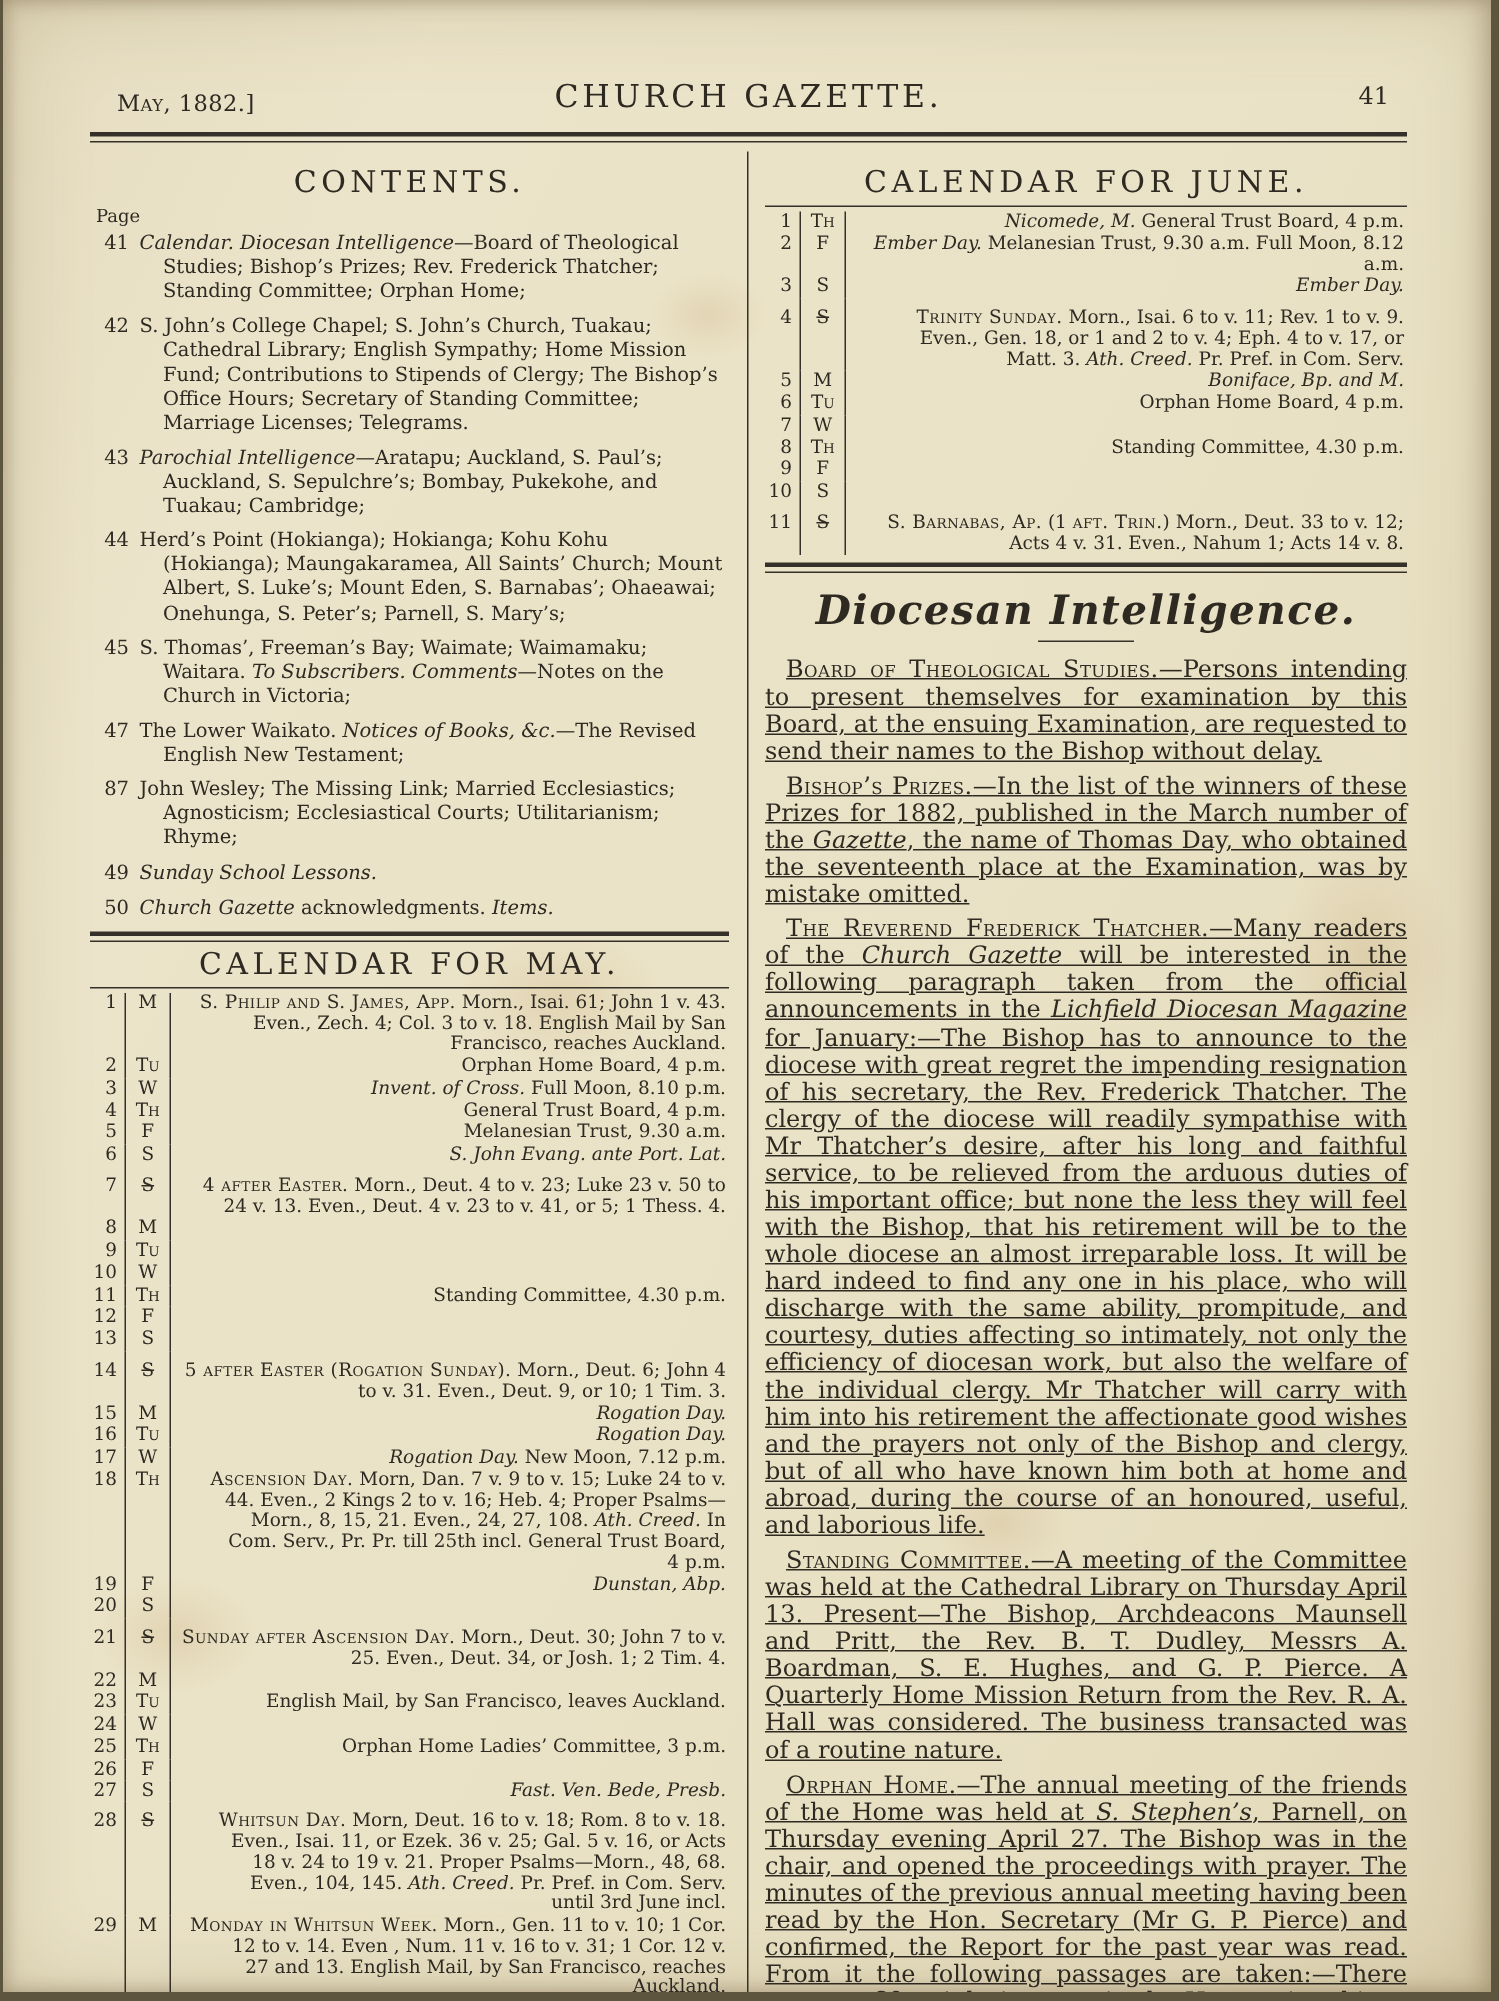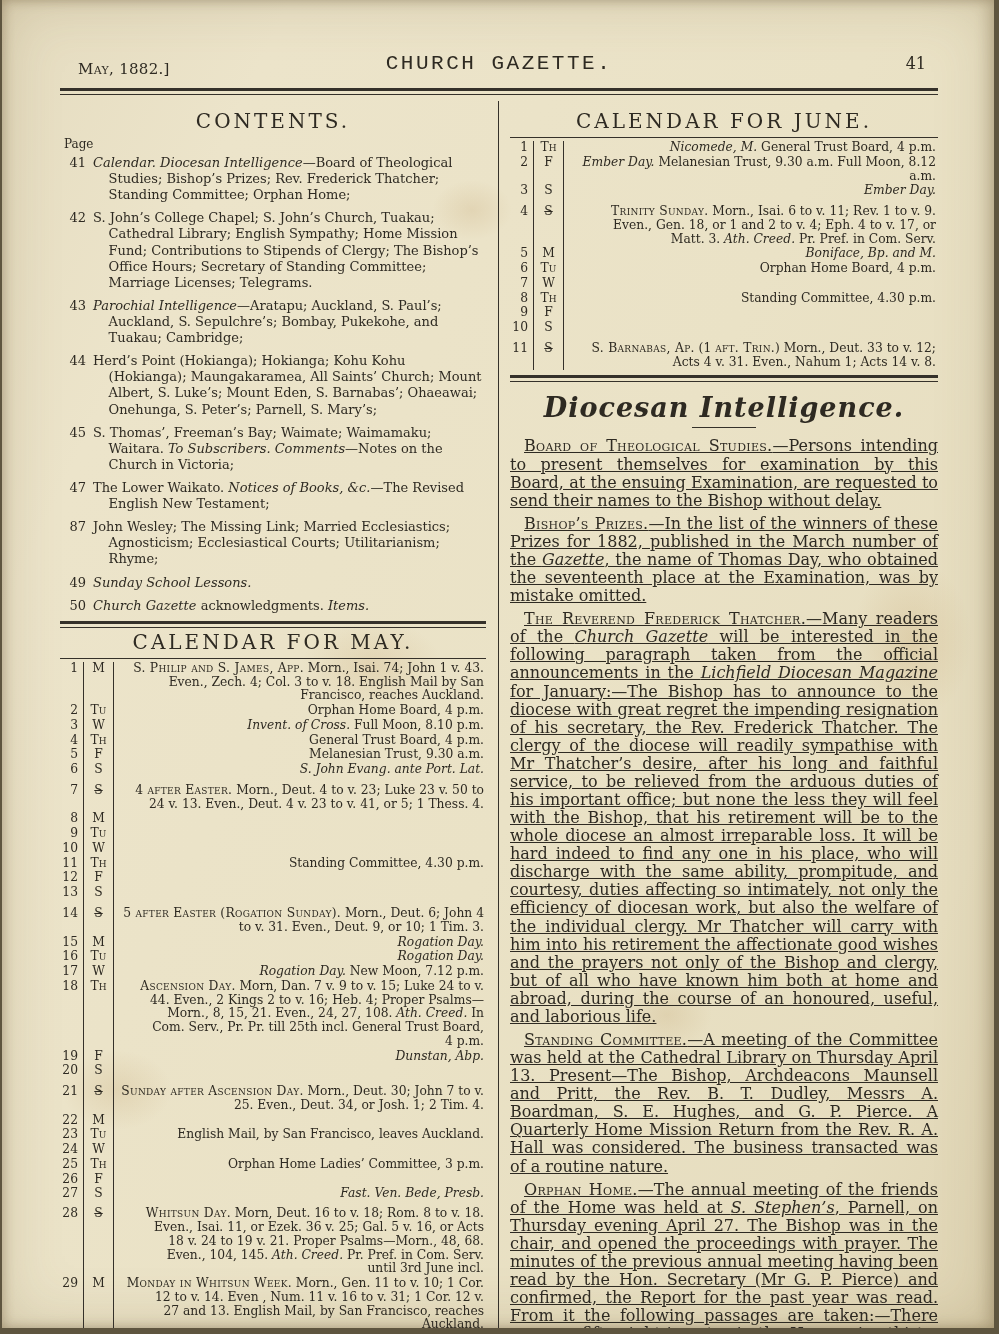--- a/index.html
+++ b/index.html
@@ -18,21 +18,21 @@
   .stain{position:absolute;border-radius:50%;pointer-events:none;}
   .s1{left:300px;top:620px;width:140px;height:90px;background:radial-gradient(closest-side,rgba(170,120,50,.14),rgba(170,120,50,0));}
   .s2{left:850px;top:560px;width:120px;height:160px;background:radial-gradient(closest-side,rgba(170,120,50,.16),rgba(170,120,50,0));}
   .s3{left:60px;top:1050px;width:110px;height:80px;background:radial-gradient(closest-side,rgba(160,110,40,.13),rgba(160,110,40,0));}
   .s4{left:620px;top:980px;width:90px;height:70px;background:radial-gradient(closest-side,rgba(160,110,40,.12),rgba(160,110,40,0));}
   .s5{left:430px;top:180px;width:80px;height:60px;background:radial-gradient(closest-side,rgba(160,110,40,.12),rgba(160,110,40,0));}
 
   .content{position:absolute;left:58px;right:56px;top:0;}
   .page-header{position:relative;height:36px;margin-top:52px;}
   .ph-date{position:absolute;left:18px;top:8px;font-size:15px;font-variant:small-caps;letter-spacing:.5px;}
-  .ph-title{position:absolute;left:0;right:0;text-align:center;top:0;font-size:21px;letter-spacing:2.5px;font-family:Liberation Mono, monospace;}
+  .ph-title{position:absolute;left:0;right:0;text-align:center;top:0;font-size:21px;letter-spacing:2.5px;}
   .ph-num{position:absolute;right:12px;top:2px;font-size:16px;}
   .drule{border-top:3px solid #35312a;border-bottom:1px solid #35312a;height:3px;}
   .rule{border-top:1.5px solid #35312a;}
   .columns{display:flex;align-items:stretch;margin-top:6px;}
   .col-left{width:426px;flex:0 0 426px;padding-top:6px;}
   .divider{width:1px;background:#35312a;margin:0 11px 0 12px;flex:0 0 1px;}
   .col-right{flex:1 1 auto;padding-top:6px;min-width:0;}
 
   .sec-title{text-align:center;font-size:20px;letter-spacing:3px;margin:2px 0 4px;font-weight:normal;}
   .page-label{font-size:12px;margin:0 0 4px 4px;}
@@ -123,21 +123,21 @@
           </div>
 
         <div class="cal-block">
           <div class="drule"></div>
           <h2 class="sec-title">CALENDAR FOR MAY.</h2>
           <div class="rule cal-title-rule"></div>
           <div id="cal-may" class="cal">
               <div class="cal-row">
                 <span class="cal-day">1</span>
                 <span class="cal-wd">M</span>
-                <div class="cal-text"><span class="sc">S. Philip and S. James, App.</span><span>  Morn., Isai. 74; John 1 v. 43.  Even., Zech. 4; Col. 3 to v. 18.  English Mail by San Francisco, reaches Auckland.</span></div>
+                <div class="cal-text"><span class="sc">S. Philip and S. James, App.</span><span>  Morn., Isai. 61; John 1 v. 43.  Even., Zech. 4; Col. 3 to v. 18.  English Mail by San Francisco, reaches Auckland.</span></div>
               </div>
               <div class="cal-row">
                 <span class="cal-day">2</span>
                 <span class="cal-wd">Tu</span>
                 <div class="cal-text"><span>Orphan Home Board, 4 p.m.</span></div>
               </div>
               <div class="cal-row">
                 <span class="cal-day">3</span>
                 <span class="cal-wd">W</span>
                 <div class="cal-text"><span class="it">Invent. of Cross.</span><span>  Full Moon, 8.10 p.m.</span></div>

